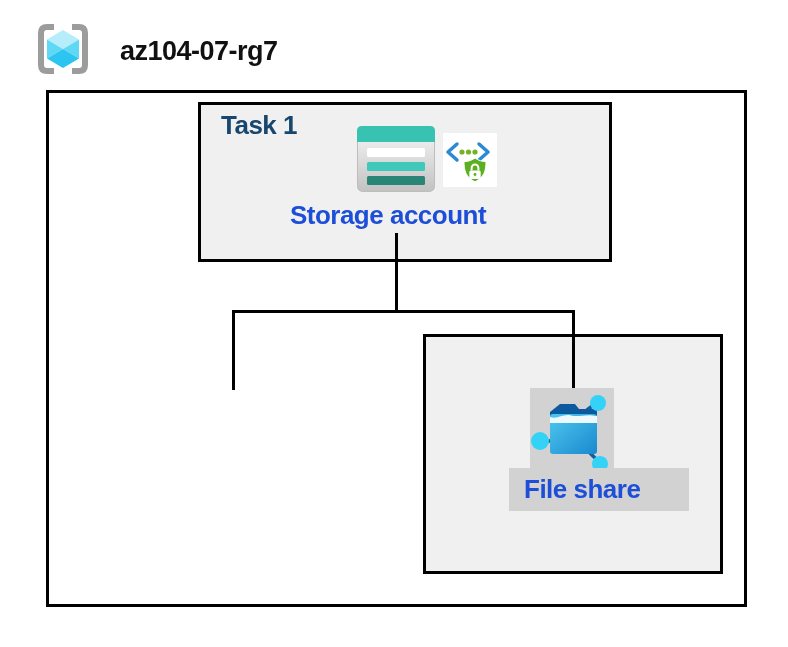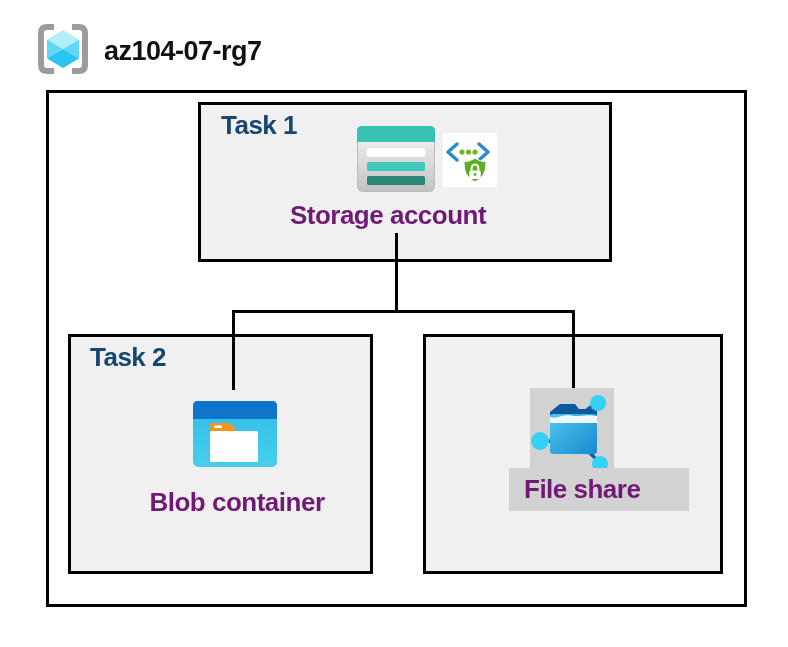--- a/index.html
+++ b/index.html
@@ -7,21 +7,21 @@
   .canvas {
     position: relative; width: 788px; height: 647px;
     background: var(--canvas-bg, #ffffff);
     font-family: "Liberation Sans", sans-serif;
     font-weight: bold;
     overflow: hidden;
   }
   .abs { position: absolute; }
   .rg-icon { left: 34px; top: 20px; width: 58px; height: 58px; }
   .rg-title {
-    left: 104px; top: 36px; font-size: 27px; color: #111;
+    left: 120px; top: 36px; font-size: 27px; color: #111;
     letter-spacing: -0.5px; white-space: nowrap;
   }
   .outer {
     left: 46px; top: 90px; width: 701px; height: 517px;
     background: var(--canvas-bg, #ffffff);
     border: 3px solid var(--box-border, #000);
   }
   .task-box {
     background: var(--box-fill, #f0f0f0);
     border: 3px solid var(--box-border, #000);
@@ -31,21 +31,21 @@
   #task2 { left: 68px;  top: 334px; width: 305px; height: 240px; }
   #task3 { left: 423px; top: 334px; width: 300px; height: 240px; }
   .task-label {
     position: absolute; font-size: 26px; letter-spacing: -0.5px;
     color: var(--task-label, #17466f); white-space: nowrap;
   }
   #task1 .task-label { left: 20px; top: 5px; }
   #task2 .task-label { left: 19px; top: 5px; }
   #task3 .task-label { left: 6px;  top: 5px; }
   .resource-label {
-    position: absolute; font-size: 26px; color: #701a75;
+    position: absolute; font-size: 26px; color: #1d4ed8;
     letter-spacing: -0.5px; white-space: nowrap;
     transform: translateX(-50%);
   }
   #task1 .resource-label { left: 187px; top: 95px; }
   #task2 .resource-label { left: 166px; top: 150px; }
   .icon-svg { position: absolute; overflow: visible; }
   .storage-icon { left: 156px; top: 21px; width: 78px; height: 66px; }
   .sas-icon     { left: 242px; top: 28px; width: 54px; height: 54px; }
   .blob-icon    { left: 122px; top: 64px; width: 84px; height: 66px; }
   .hl { position: absolute; background: var(--highlight, #d2d2d2); }
@@ -105,37 +105,20 @@
       <circle cx="25.5" cy="19" r="2.6" fill="#77b125"></circle>
       <circle cx="32" cy="19" r="2.6" fill="#77b125"></circle>
       <path d="M32 25 c3.5 2.6 7.6 3.6 11 3.6 c0 9 -1.8 15.8 -11 20.2 c-9.2 -4.4 -11 -11.2 -11 -20.2 c3.4 0 7.5 -1 11 -3.6 z" fill="#5caf1f" stroke="#ffffff" stroke-width="1"></path>
       <path d="M28.6 37.5 v-2.6 a3.4 3.4 0 0 1 6.8 0 v2.6" fill="none" stroke="#ffffff" stroke-width="2"></path>
       <rect x="26.3" y="37.5" width="11.4" height="8.6" rx="1.5" fill="#ffffff"></rect>
       <circle cx="32" cy="41.5" r="1.4" fill="#5caf1f"></circle>
     </svg>
     <div class="resource-label">Storage account</div>
   </div>
 
-  <div class="abs task-box" id="task2">
-    <div class="task-label">Task 2</div>
-    <svg class="icon-svg blob-icon" viewBox="0 0 84 66">
-      <defs>
-        <linearGradient id="gBlob" x1="0" y1="0" x2="0" y2="1">
-          <stop offset="0" stop-color="#30bce9"></stop>
-            <stop offset="1" stop-color="#49cfec"></stop>
-        </linearGradient>
-      </defs>
-      <rect x="0" y="0" width="84" height="66" rx="5" fill="url(#gBlob)"></rect>
-      <path d="M0 5 Q0 0 5 0 H79 Q84 0 84 5 V18 H0 Z" fill="#1174cb"></path>
-      <path d="M19 22 h17 l6 5 v3 h-23 a2 2 0 0 1 -2 -2 v-4 a2 2 0 0 1 2 -2 z" fill="#f7941e"></path>
-      <rect x="21" y="24.5" width="8" height="2.6" rx="1.3" fill="#ffffff"></rect>
-      <rect x="17" y="30" width="48" height="31" rx="1.5" fill="#ffffff"></rect>
-    </svg>
-    <div class="resource-label">Blob container</div>
-  </div>
 
   <div class="abs task-box" id="task3">
     <div class="hl fs-icon-bg"></div>
     <svg class="icon-svg fs-icon" viewBox="0 0 84 80">
       <defs>
         <linearGradient id="gFs" x1="0" y1="0" x2="1" y2="1">
           <stop offset="0" stop-color="#4fc8ee"></stop>
             <stop offset="1" stop-color="#1989cf"></stop>
         </linearGradient>
       </defs>

